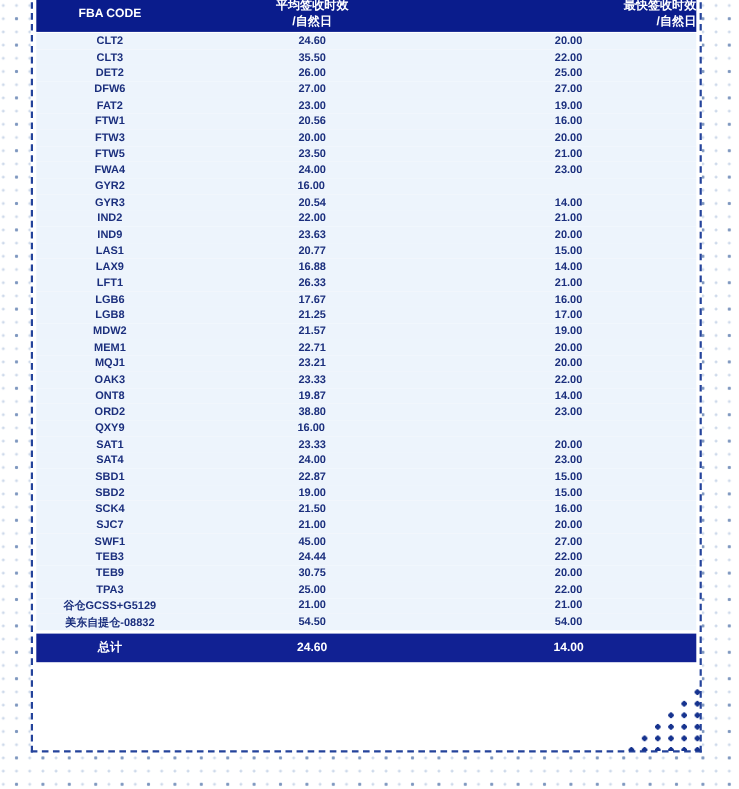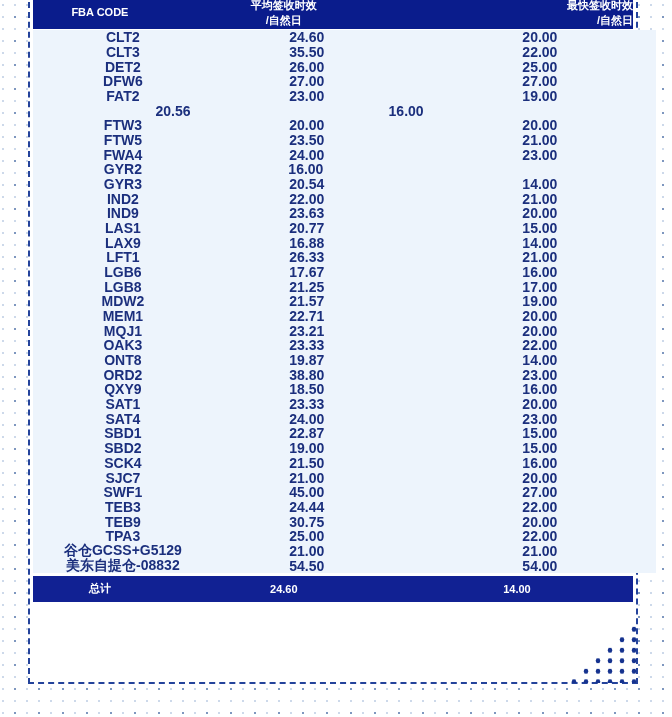--- a/index.html
+++ b/index.html
@@ -24,21 +24,21 @@
     background:var(--header-bg,#0a1c8c);color:#ffffff;height:33px;
     font-size:11px;font-weight:bold;
   }
   .th{display:flex;flex-direction:column;justify-content:center;align-items:center;line-height:1.3;}
   .c1{width:22.3%;}
   .c2{width:39.0%;text-align:right;}
   .c3{width:38.7%;align-items:flex-end;}
   .tbody{margin-top:1px;}
   .trow{
     height:14.68px;background:var(--row-bg,#edf4fc);
-    color:var(--row-text,#1b2f7d);font-size:14px;font-weight:bold;padding-left:23px;
+    color:var(--row-text,#1b2f7d);font-size:10px;font-weight:bold;
   }
   .cell{display:flex;align-items:center;justify-content:center;text-align:center;}
   .totalrow{
     margin-top:3px;height:26px;background:var(--total-bg,#112193);
     color:#ffffff;font-size:11px;font-weight:bold;justify-content:flex-end;
   }
   .totalrow .cell{height:26px;}
   .dots-triangle{
     position:absolute;right:-1px;bottom:-1px;width:70px;height:62px;
     background-image:radial-gradient(circle, var(--dots,#16338f) 2.3px, transparent 2.6px);
@@ -87,20 +87,21 @@
           <div class="cell c1">DFW6</div>
           <div class="cell c2">27.00</div>
           <div class="cell c3">27.00</div>
         </div>
         <div class="trow">
           <div class="cell c1">FAT2</div>
           <div class="cell c2">23.00</div>
           <div class="cell c3">19.00</div>
         </div>
         <div class="trow">
+          <div class="cell c1">FTW1</div>
           <div class="cell c2">20.56</div>
           <div class="cell c3">16.00</div>
         </div>
         <div class="trow">
           <div class="cell c1">FTW3</div>
           <div class="cell c2">20.00</div>
           <div class="cell c3">20.00</div>
         </div>
         <div class="trow">
           <div class="cell c1">FTW5</div>
@@ -181,21 +182,20 @@
           <div class="cell c2">19.87</div>
           <div class="cell c3">14.00</div>
         </div>
         <div class="trow">
           <div class="cell c1">ORD2</div>
           <div class="cell c2">38.80</div>
           <div class="cell c3">23.00</div>
         </div>
         <div class="trow">
           <div class="cell c1">QXY9</div>
-          <div class="cell c2">18.50</div>
           <div class="cell c3">16.00</div>
         </div>
         <div class="trow">
           <div class="cell c1">SAT1</div>
           <div class="cell c2">23.33</div>
           <div class="cell c3">20.00</div>
         </div>
         <div class="trow">
           <div class="cell c1">SAT4</div>
           <div class="cell c2">24.00</div>

